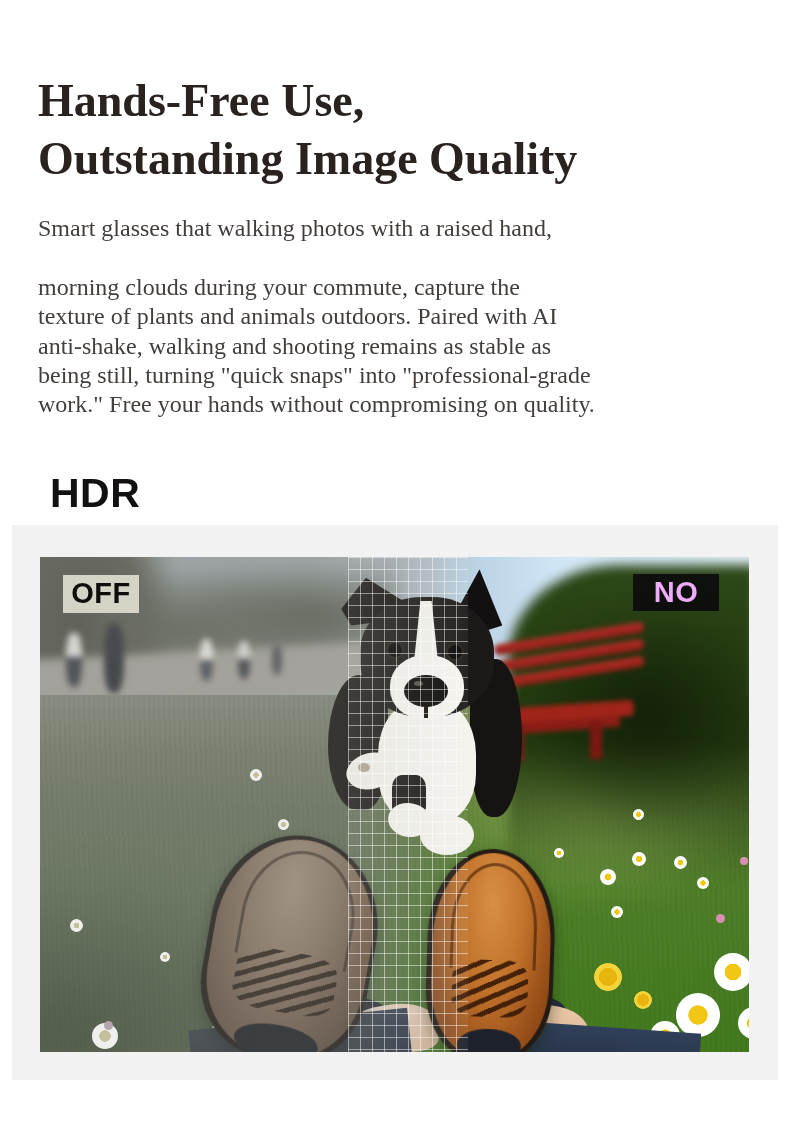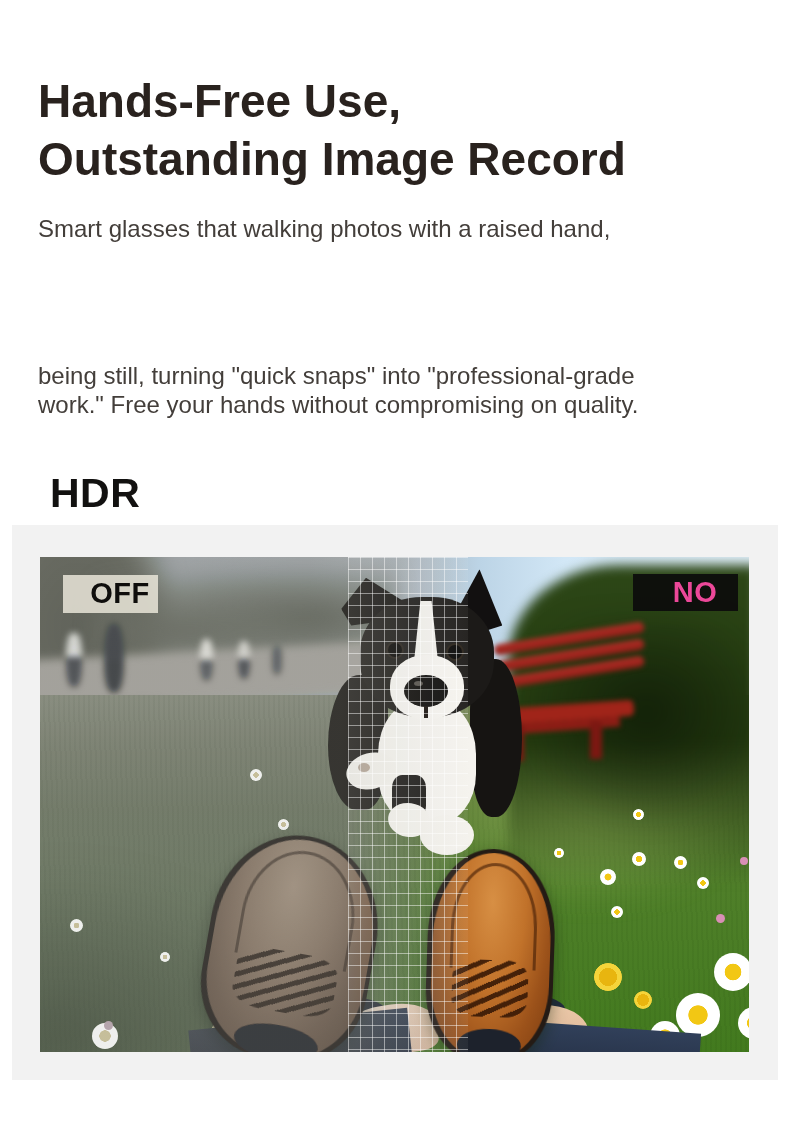--- a/index.html
+++ b/index.html
@@ -1,20 +1,20 @@
 <!DOCTYPE html>
 <html><head>
 <meta charset="utf-8">
 <style>
   html,body{margin:0;padding:0;background:#ffffff;}
   body{width:790px;height:1147px;position:relative;overflow:hidden;
        font-family:"Liberation Sans",sans-serif;}
 
   
-  .copy{padding:0 38px;}
+  .copy{padding:0 38px;font-family:Liberation Serif, serif;}
   .headline{margin:72px 0 0 0;font-size:46px;line-height:58px;font-weight:800;
             color:#29221e;letter-spacing:0px;}
   .body-text{margin:26px 0 0 0;width:718px;font-size:24px;line-height:29.4px;
              color:#433e3a;font-weight:400;}
   .body-text .pline{white-space:nowrap;}
   .hdr-title{margin:52px 0 0 50px;font-size:41px;line-height:43px;font-weight:700;
              color:#121110;letter-spacing:0.5px;}
 
   
   .panel{margin:10px 12px 0 12px;background:#f2f2f2;padding:32px 29px 28px 28px;}
@@ -113,37 +113,37 @@
        background:linear-gradient(to right,rgba(126,128,122,0.78) 0 71%,rgba(126,128,122,0) 100%);}
   .haze-overlay{left:0;top:0;width:430px;height:100%;z-index:36;
        background:linear-gradient(to right,rgba(172,175,168,0.20) 0 70%,rgba(172,175,168,0) 100%);}
   .grid-overlay{left:308px;top:0;width:120px;height:100%;z-index:40;
        background:repeating-linear-gradient(to right,rgba(255,255,255,0.48) 0 1px,rgba(255,255,255,0) 1px 12px),
                   repeating-linear-gradient(to bottom,rgba(255,255,255,0.48) 0 1px,rgba(255,255,255,0) 1px 12px),
                   rgba(255,255,255,0.05);}
 
   
   .badge{z-index:60;display:flex;align-items:center;justify-content:center;
-       font-weight:700;font-size:29px;letter-spacing:0.5px;padding-left:19px;}
+       font-weight:700;font-size:29px;letter-spacing:0.5px;}
   .badge-off{left:23px;top:18px;width:76px;height:38px;
        background:rgba(233,229,216,0.85);color:#0f0e0c;}
   .badge-no{left:593px;top:17px;width:86px;height:37px;
-       background:rgba(12,12,12,0.93);color:#ec4899;}
+       background:rgba(12,12,12,0.93);color:#f0abfc;}
 </style>
 </head>
 <body>
 
 <section class="copy">
-  <h1 class="headline"><span>Hands-Free Use,</span><br><span>Outstanding Image Record</span></h1>
+  <h1 class="headline"><span>Hands-Free Use,</span><br><span>Outstanding Image Quality</span></h1>
   <p class="body-text">
     <span class="pline">Smart glasses that walking photos with a raised hand,</span><br>
     <br>
-    <br>
-    <br>
-    <br>
+    <span class="pline">morning clouds during your commute, capture the</span><br>
+    <span class="pline">texture of plants and animals outdoors. Paired with AI</span><br>
+    <span class="pline">anti-shake, walking and shooting remains as stable as</span><br>
     <span class="pline">being still, turning "quick snaps" into "professional-grade</span><br>
     <span class="pline">work." Free your hands without compromising on quality.</span>
   </p>
 </section>
 
 <h2 class="hdr-title">HDR</h2>
 
 <div class="panel">
   <div class="photo">
 

